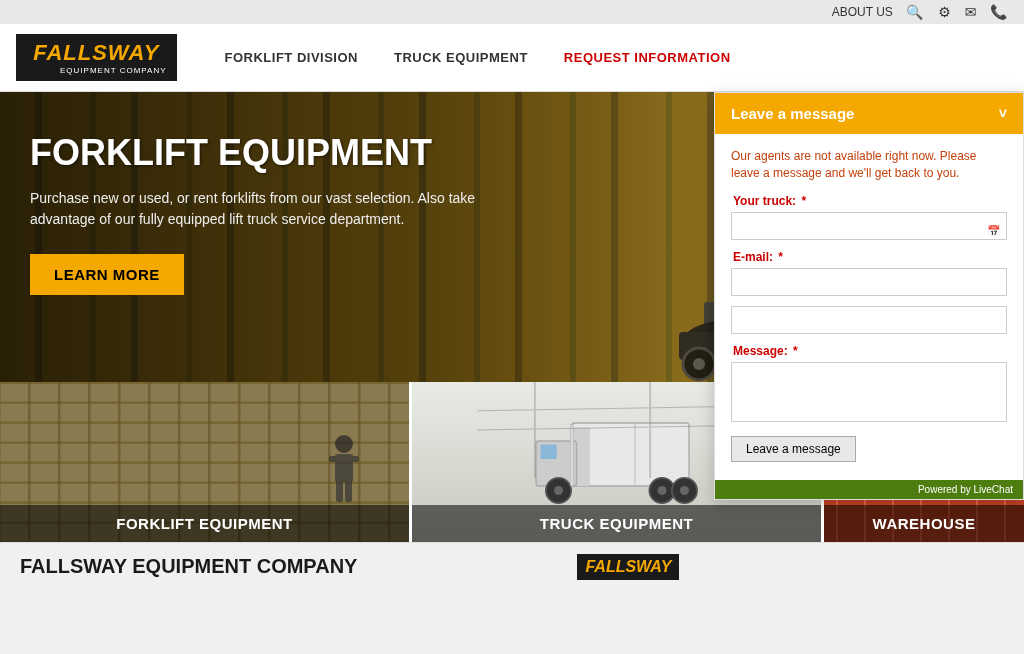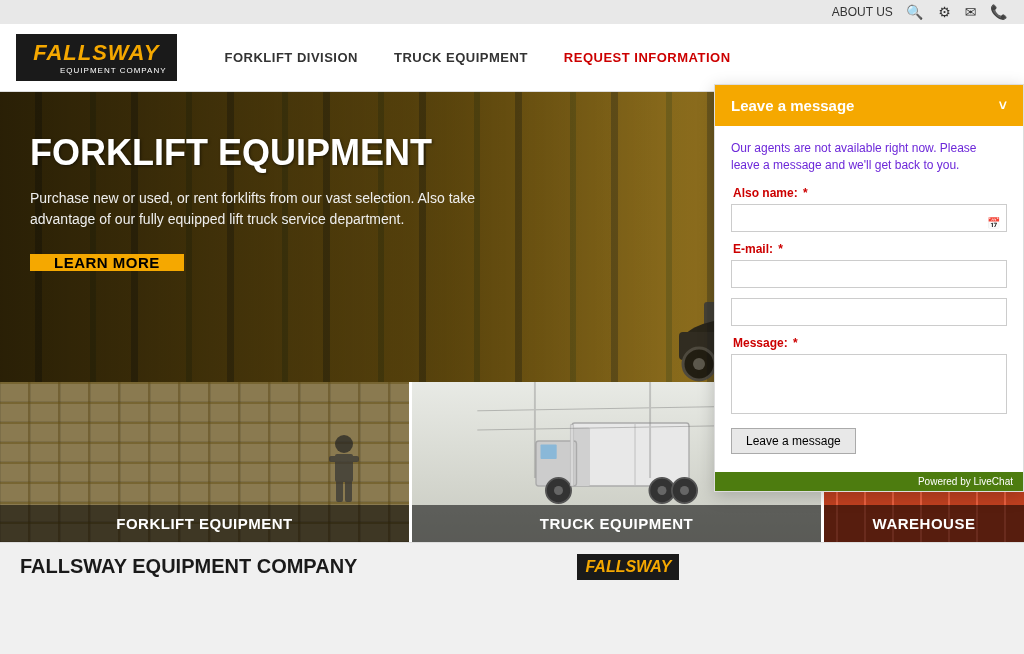--- a/index.html
+++ b/index.html
@@ -110,21 +110,21 @@
     .hero-desc {
       font-size: 14px;
       color: #eee;
       margin-bottom: 24px;
       line-height: 1.5;
     }
     .hero-btn {
       background: #f5a800;
       color: #000;
       border: none;
-      padding: 0 24px;
+      padding: 12px 24px;
       font-size: 15px;
       font-weight: 700;
       cursor: pointer;
       text-transform: uppercase;
       letter-spacing: 0.5px;
     }
 
     
     .thumb-section {
       display: flex;
@@ -177,21 +177,21 @@
       font-size: 16px;
       font-weight: 900;
       color: #f5a800;
       font-style: italic;
     }
 
     
     .chat-panel {
       position: absolute;
       right: 0;
-      top: 84px;
+      top: 92px;
       width: 310px;
       background: #fff;
       border: 1px solid #ddd;
       box-shadow: 0 4px 16px rgba(0,0,0,0.2);
       z-index: 10;
     }
     .chat-header {
       background: #f5a800;
       color: #fff;
       padding: 12px 16px;
@@ -204,21 +204,21 @@
     }
     .chat-chevron {
       font-size: 14px;
       font-weight: 900;
     }
     .chat-body {
       padding: 14px 16px 10px 16px;
     }
     .chat-notice {
       font-size: 12px;
-      color: #6d28d9;
+      color: #c2410c;
       margin-bottom: 12px;
       line-height: 1.4;
     }
     .chat-label {
       font-size: 12px;
       font-weight: 700;
       color: #333;
       margin-bottom: 4px;
     }
     .chat-label span { color: #cc0000; margin-left: 2px; }
@@ -428,21 +428,21 @@
 
   <div class="chat-panel">
     <div class="chat-header">
       <span>Leave a message</span>
       <span class="chat-chevron">˅</span>
     </div>
     <div class="chat-body">
       <p class="chat-notice">Our agents are not available right now. Please leave a message and we'll get back to you.</p>
 
       <div class="chat-label">
-        <span>Also name:</span><span style="color:#cc0000"> *</span>
+        <span>Your truck:</span><span style="color:#cc0000"> *</span>
       </div>
       <div class="chat-name-row">
         <input class="chat-input" type="text" style="padding-right: 24px;">
         <span class="chat-name-icon">📅</span>
       </div>
 
       <div class="chat-label">
         <span>E-mail:</span><span style="color:#cc0000"> *</span>
       </div>
       <input class="chat-input" type="email" style="">

